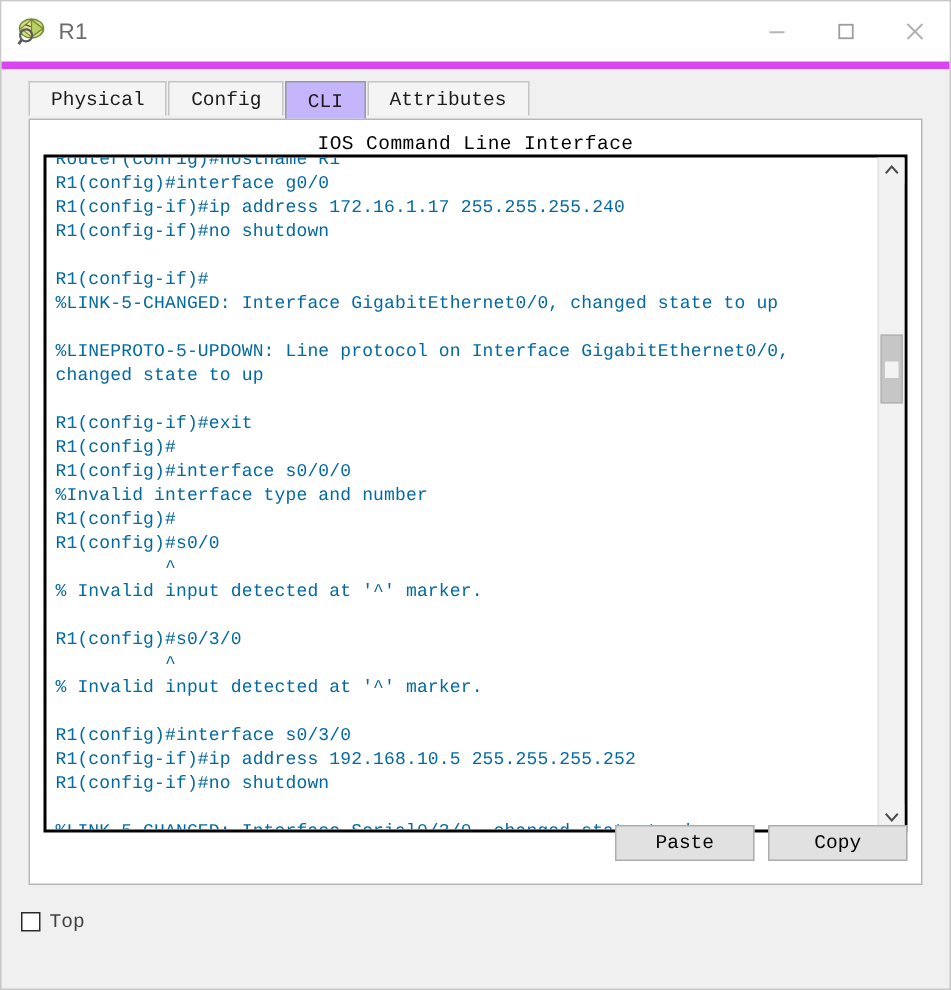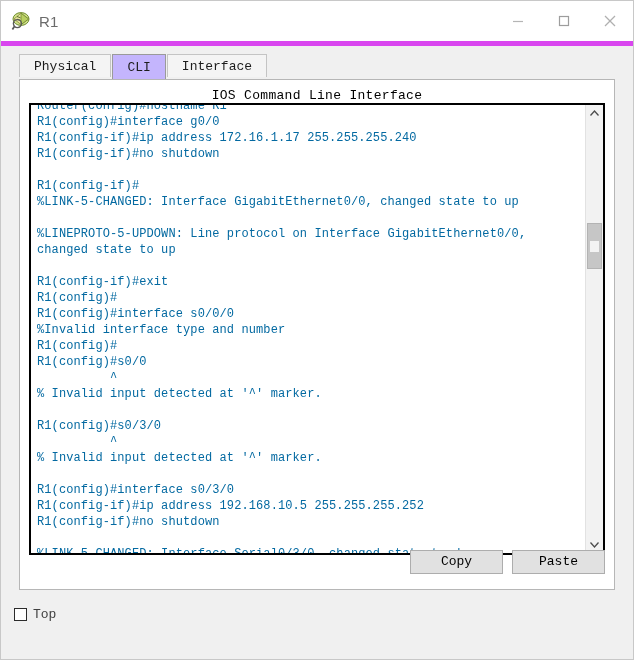--- a/index.html
+++ b/index.html
@@ -263,22 +263,23 @@
         <svg width="18" height="18" viewBox="0 0 18 18">
           <line x1="4" y1="4" x2="14" y2="14" stroke="#b0b0b0" stroke-width="1.3"></line>
           <line x1="14" y1="4" x2="4" y2="14" stroke="#b0b0b0" stroke-width="1.3"></line>
         </svg>
       </div>
     </div>
   </div>
 
   <div id="tabstrip">
     <div class="tab">Physical</div>
+    <div class="tab">Config</div>
     <div class="tab active">CLI</div>
-    <div class="tab">Interface</div>
+    <div class="tab">Attributes</div>
   </div>
 
   <div id="panel">
 
     <div id="panel-title">IOS Command Line Interface</div>
 
     <div id="terminal-wrap">
       <div id="terminal"><div class="tline">Router(config)#hostname R1</div><div class="tline">R1(config)#interface g0/0</div><div class="tline">R1(config-if)#ip address 172.16.1.17 255.255.255.240</div><div class="tline">R1(config-if)#no shutdown</div><div class="tline"></div><div class="tline">R1(config-if)#</div><div class="tline">%LINK-5-CHANGED: Interface GigabitEthernet0/0, changed state to up</div><div class="tline"></div><div class="tline">%LINEPROTO-5-UPDOWN: Line protocol on Interface GigabitEthernet0/0,</div><div class="tline">changed state to up</div><div class="tline"></div><div class="tline">R1(config-if)#exit</div><div class="tline">R1(config)#</div><div class="tline">R1(config)#interface s0/0/0</div><div class="tline">%Invalid interface type and number</div><div class="tline">R1(config)#</div><div class="tline">R1(config)#s0/0</div><div class="tline">          ^</div><div class="tline">% Invalid input detected at '^' marker.</div><div class="tline"></div><div class="tline">R1(config)#s0/3/0</div><div class="tline">          ^</div><div class="tline">% Invalid input detected at '^' marker.</div><div class="tline"></div><div class="tline">R1(config)#interface s0/3/0</div><div class="tline">R1(config-if)#ip address 192.168.10.5 255.255.255.252</div><div class="tline">R1(config-if)#no shutdown</div><div class="tline"></div><div class="tline">%LINK-5-CHANGED: Interface Serial0/3/0, changed state to down</div></div>
 
       <div id="scrollbar">
@@ -290,22 +291,22 @@
         <div id="sb-thumb"></div>
         <div class="sb-arrow" id="sb-down">
           <svg width="11" height="9" viewBox="0 0 11 9">
             <polyline points="1.5,2.5 5.5,7 9.5,2.5" fill="none" stroke="#4c4c4c" stroke-width="1.3"></polyline>
           </svg>
         </div>
       </div>
     </div>
 
     <div id="btnrow">
+      <div class="gbtn">Paste</div>
       <div class="gbtn">Copy</div>
-      <div class="gbtn">Paste</div>
     </div>
   </div>
 
   <div id="bottombar">
     <div id="top-check"></div>
     <div id="top-label">Top</div>
   </div>
 
 </div>
 

